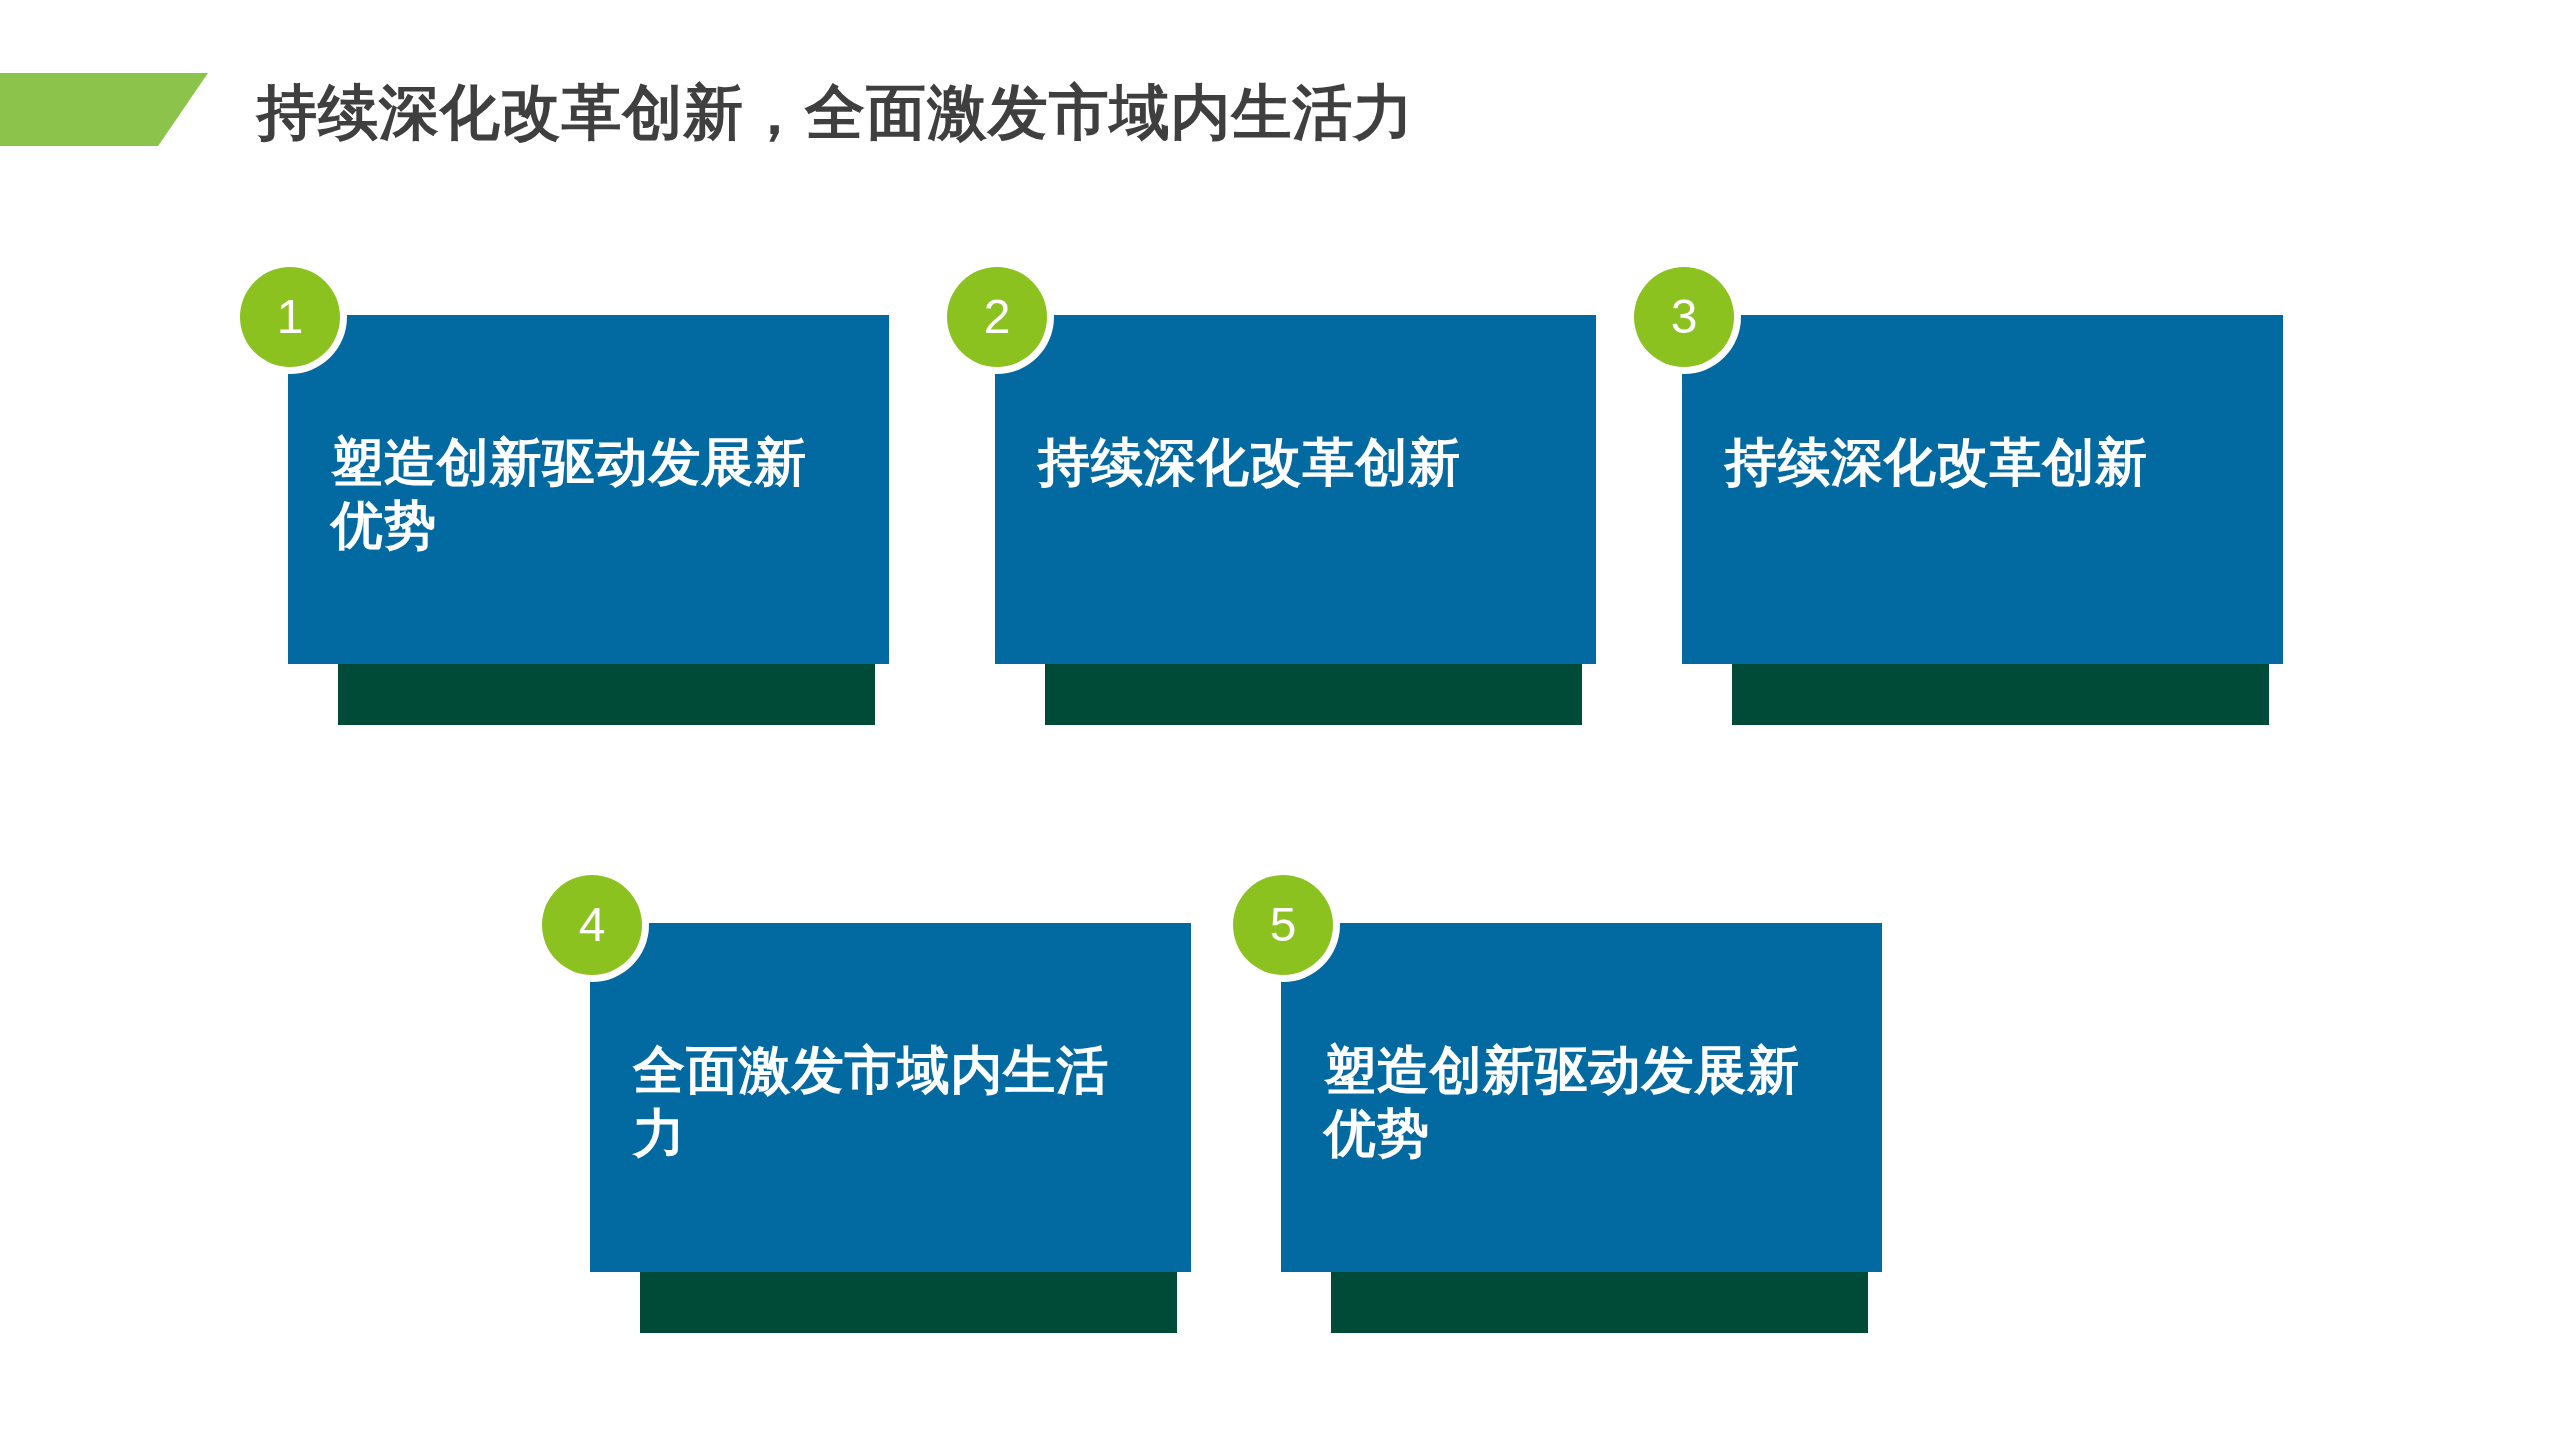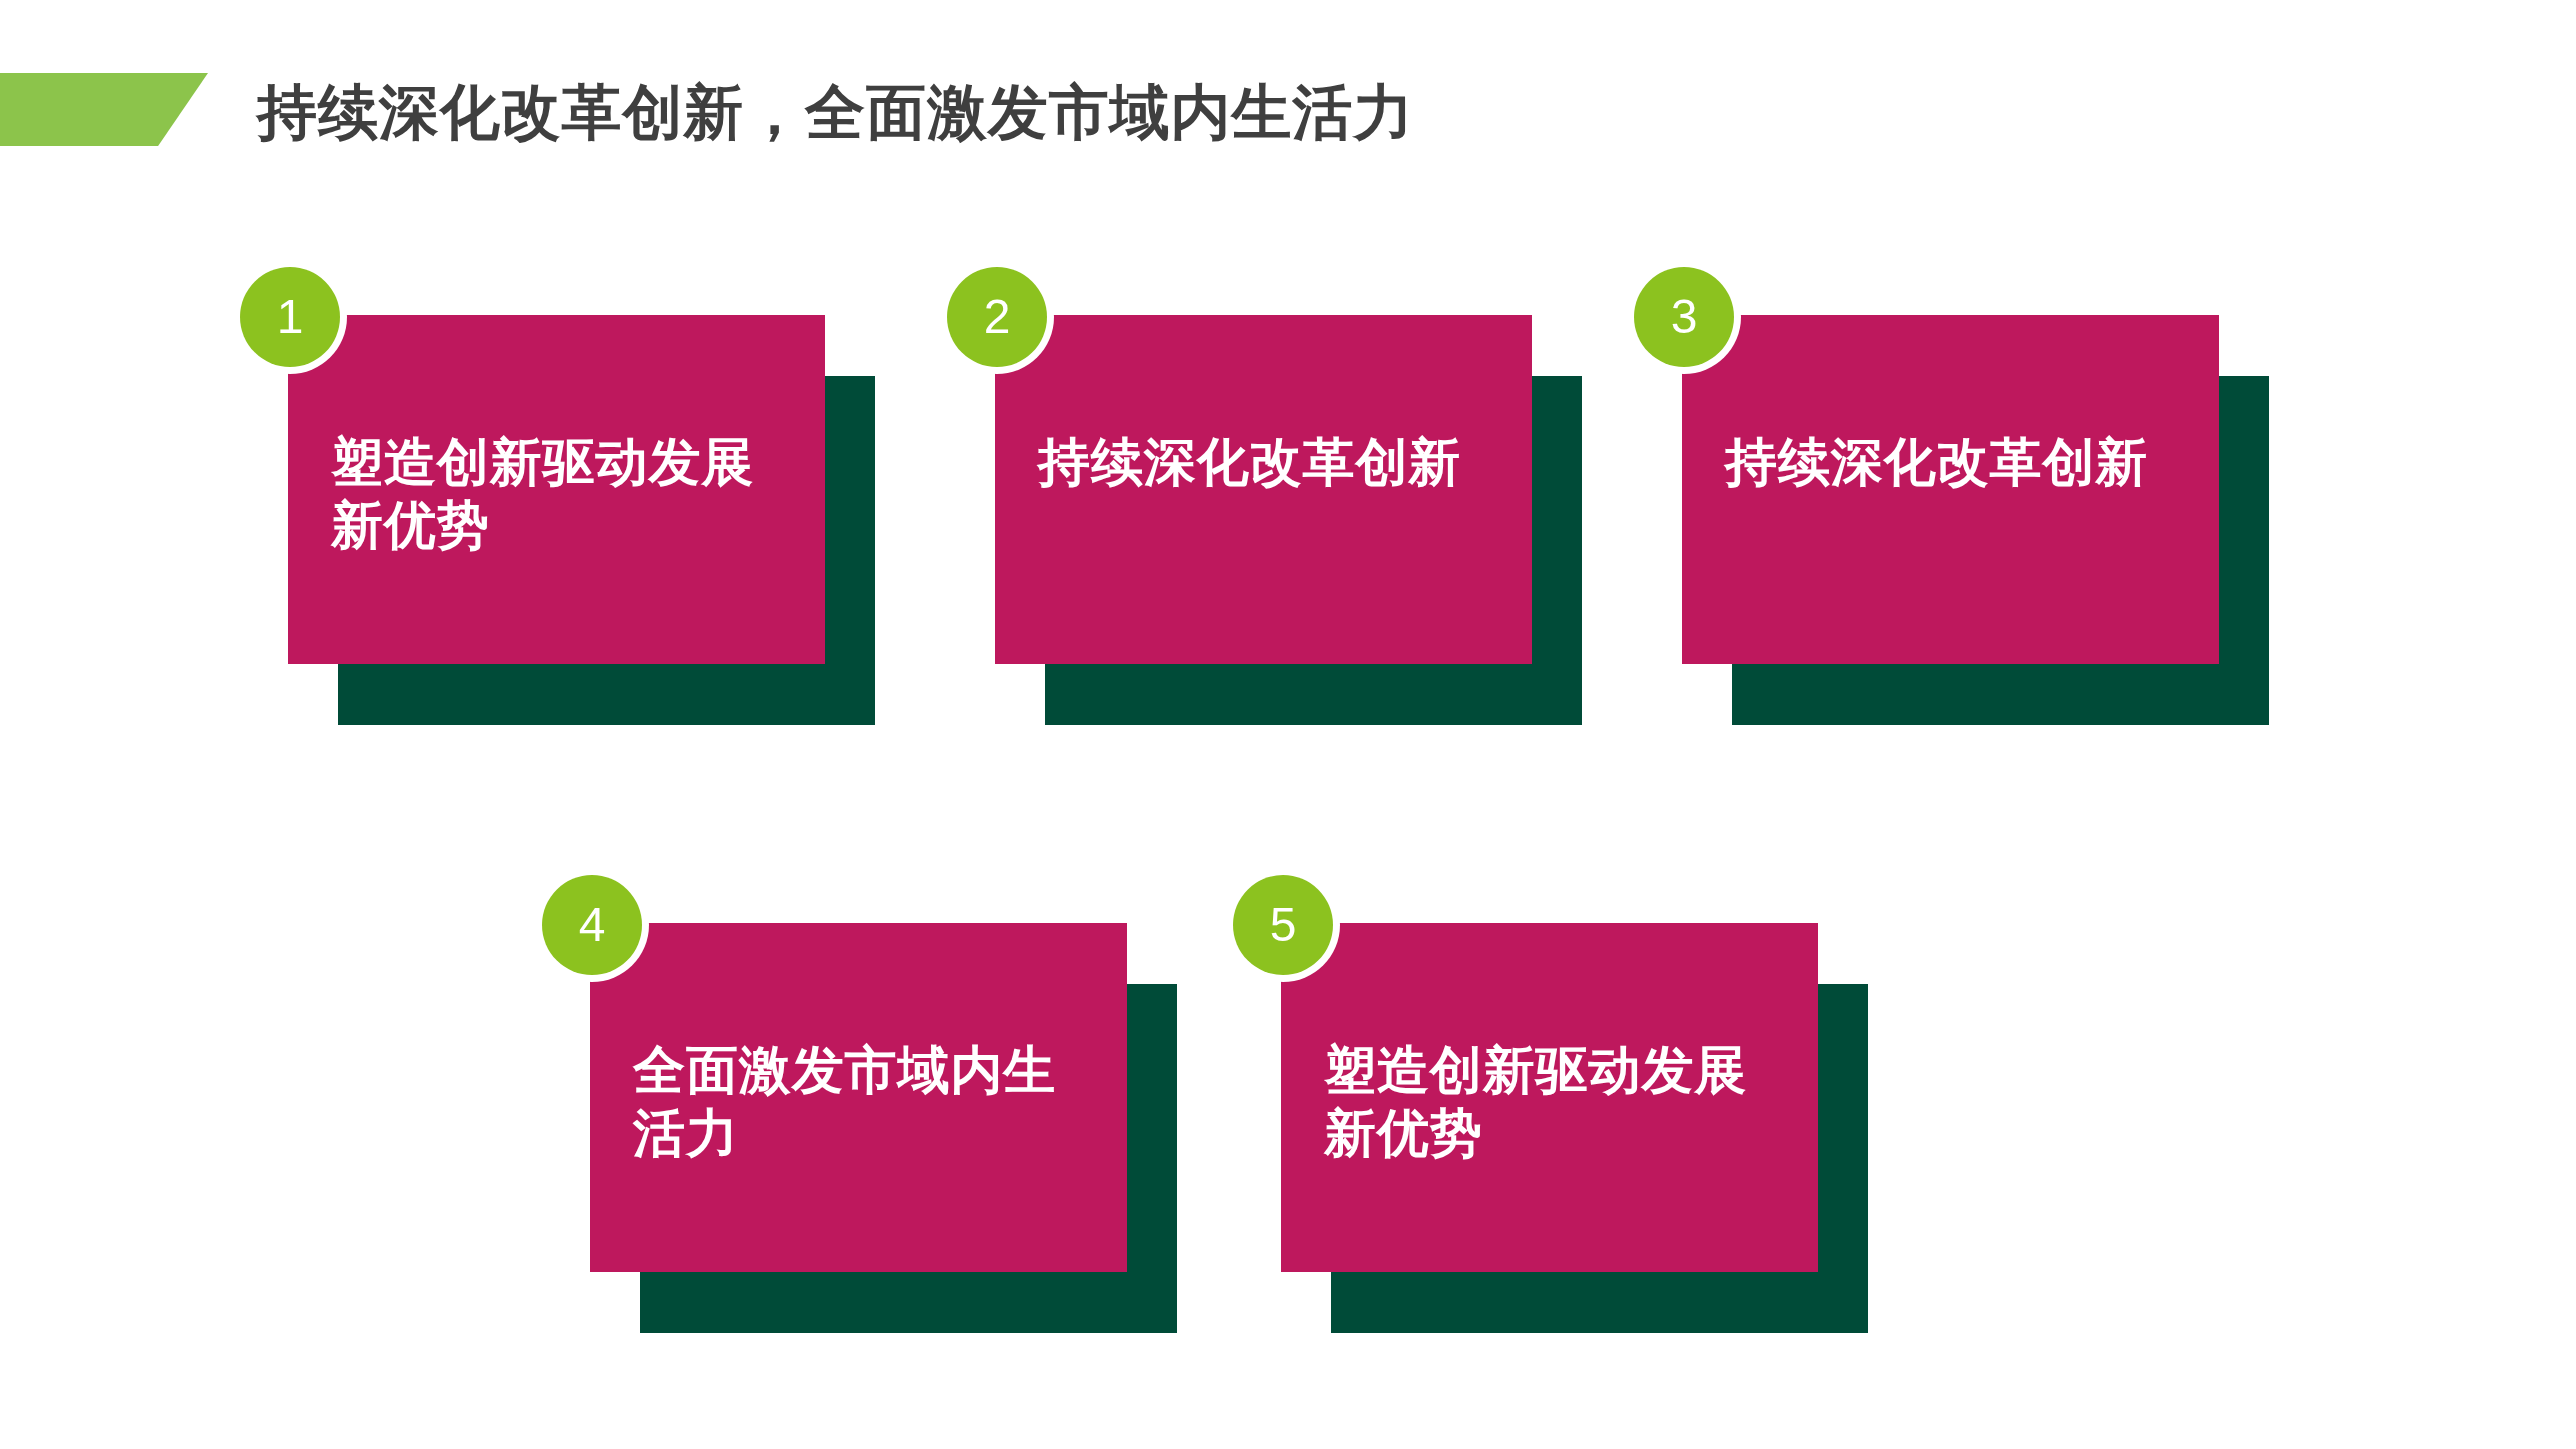--- a/index.html
+++ b/index.html
@@ -58,23 +58,23 @@
     left: 50px;
     top: 61px;
     width: 537px;
     height: 349px;
     background: #004B38;
   }
   .card-body {
     position: absolute;
     left: 0;
     top: 0;
-    width: 537px;
+    width: 601px;
     height: 349px;
-    background: #be185d;
+    background: #0369a1;
   }
   .card-text {
     position: absolute;
     left: 43px;
     right: 36px;
     top: 116px;
     font-size: 52px;
     font-weight: bold;
     color: #ffffff;
     line-height: 1.22;

